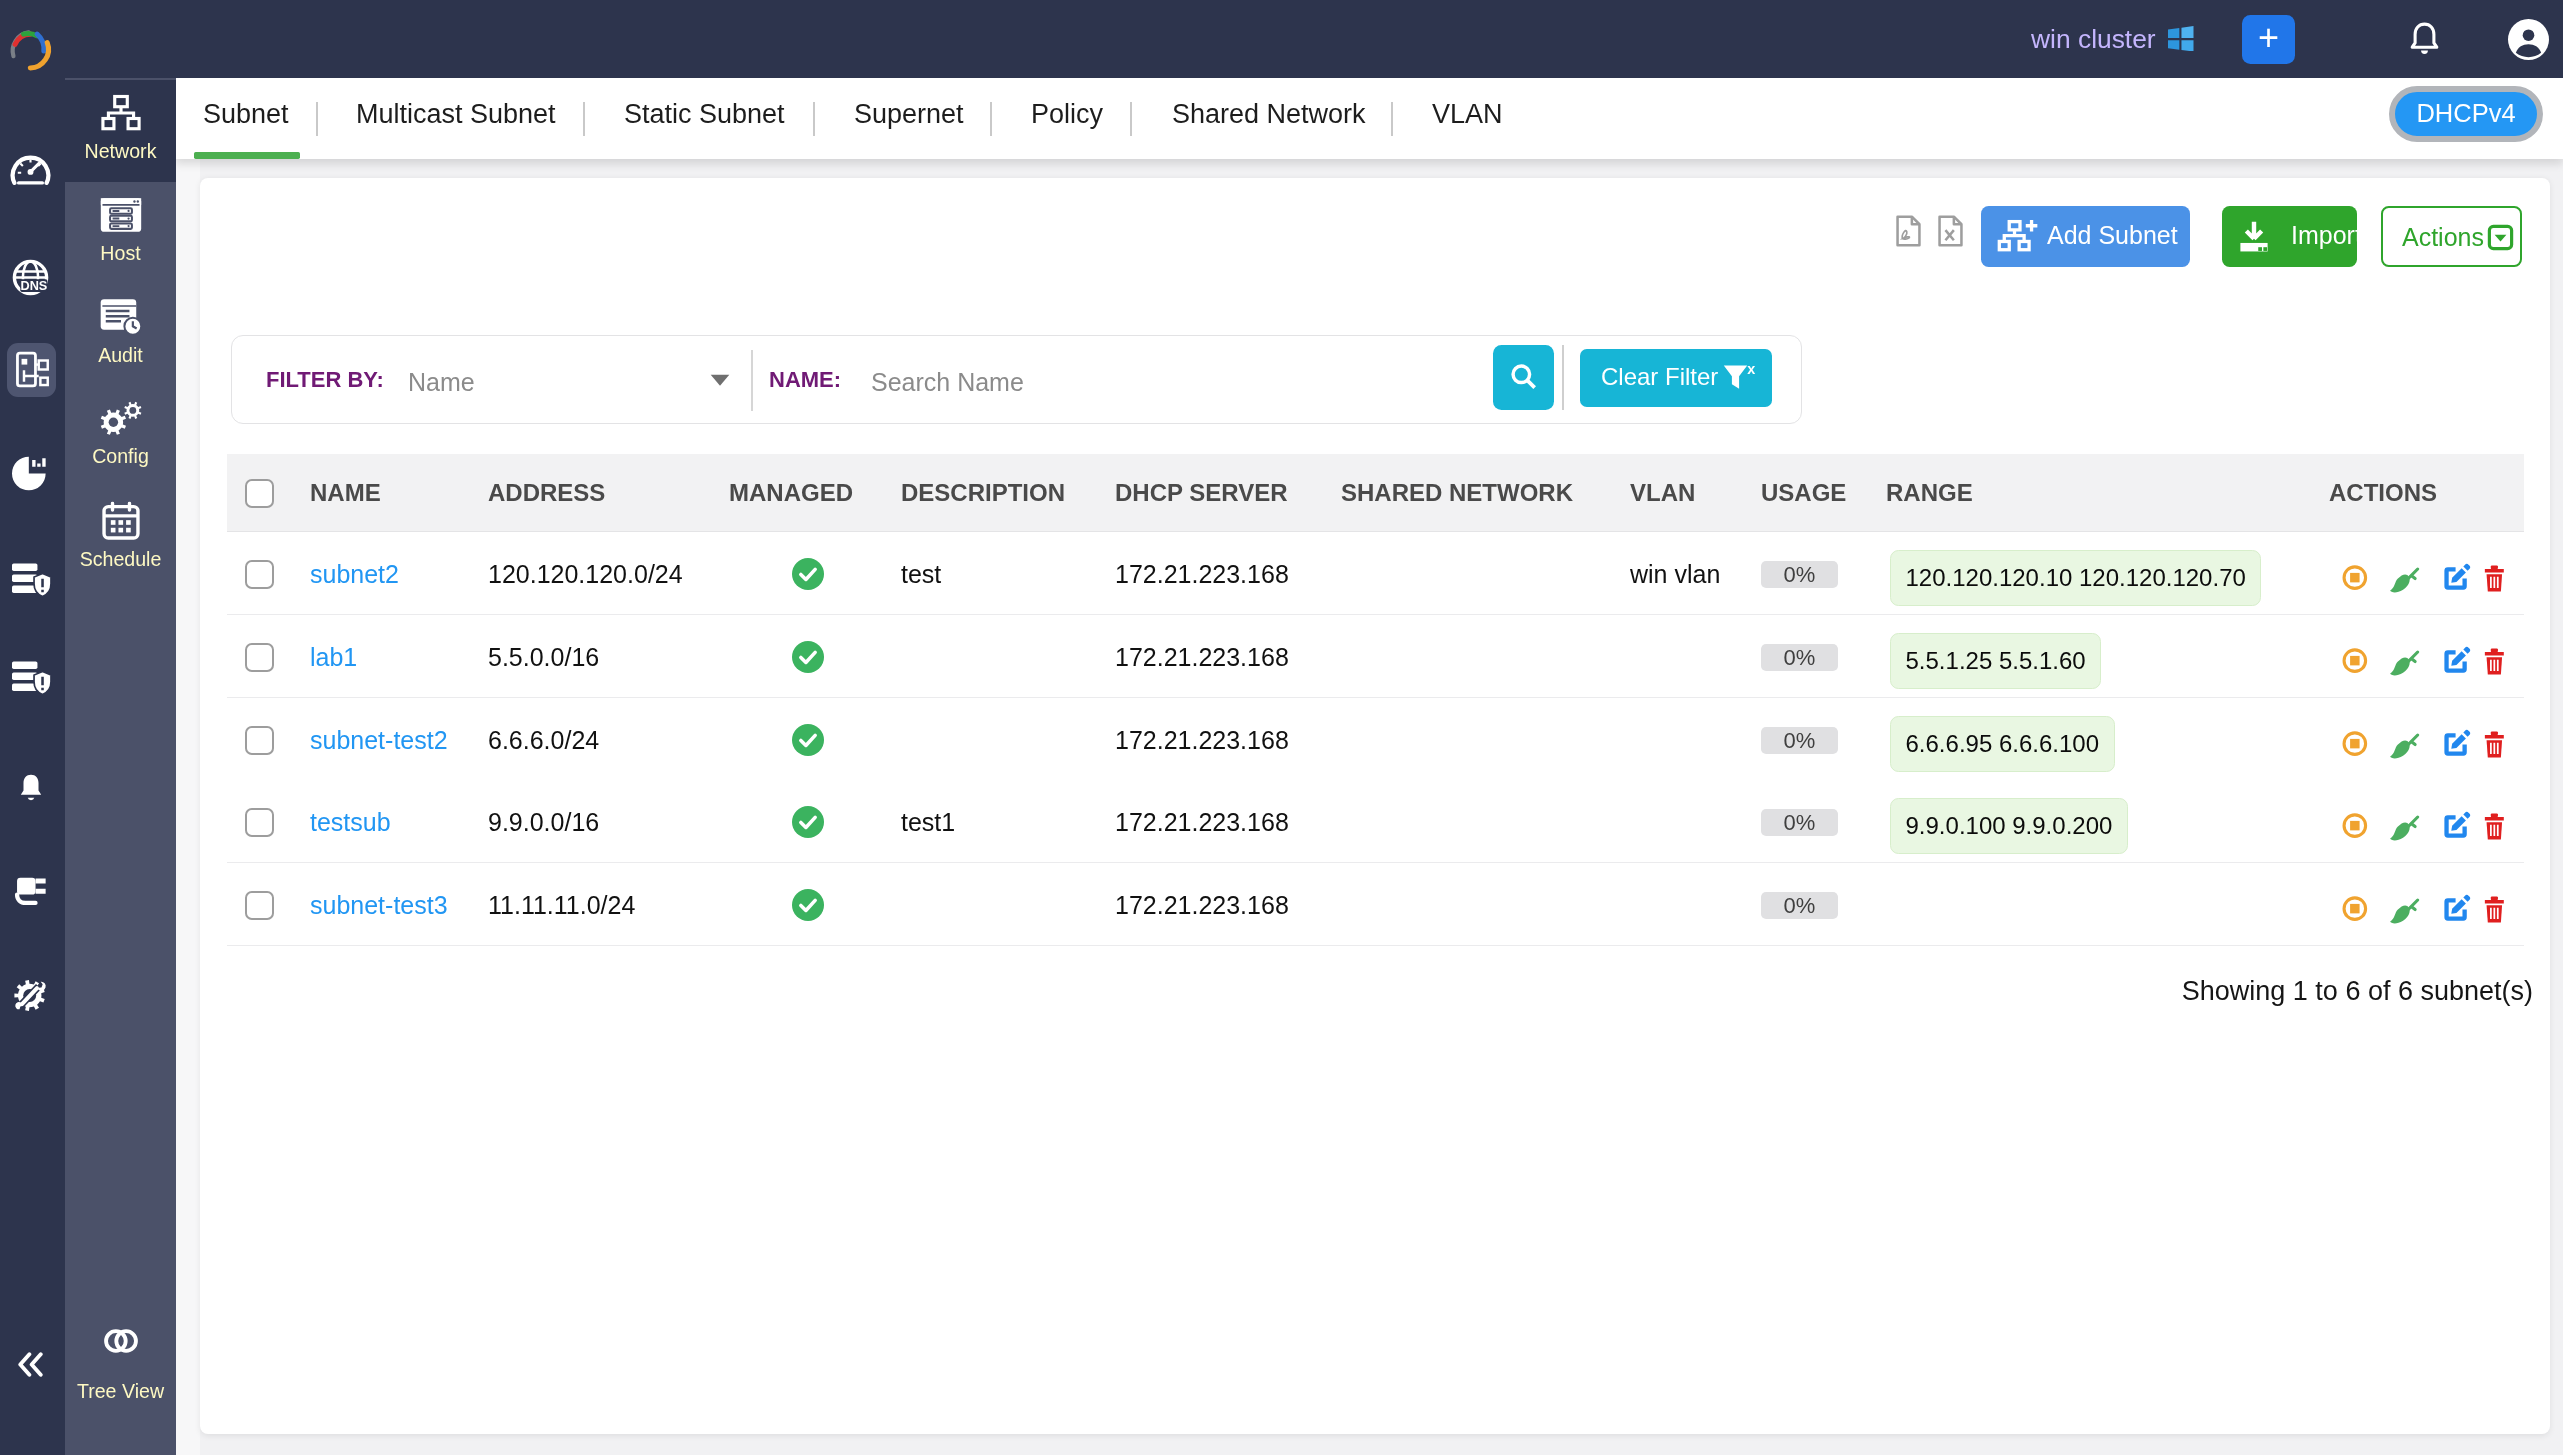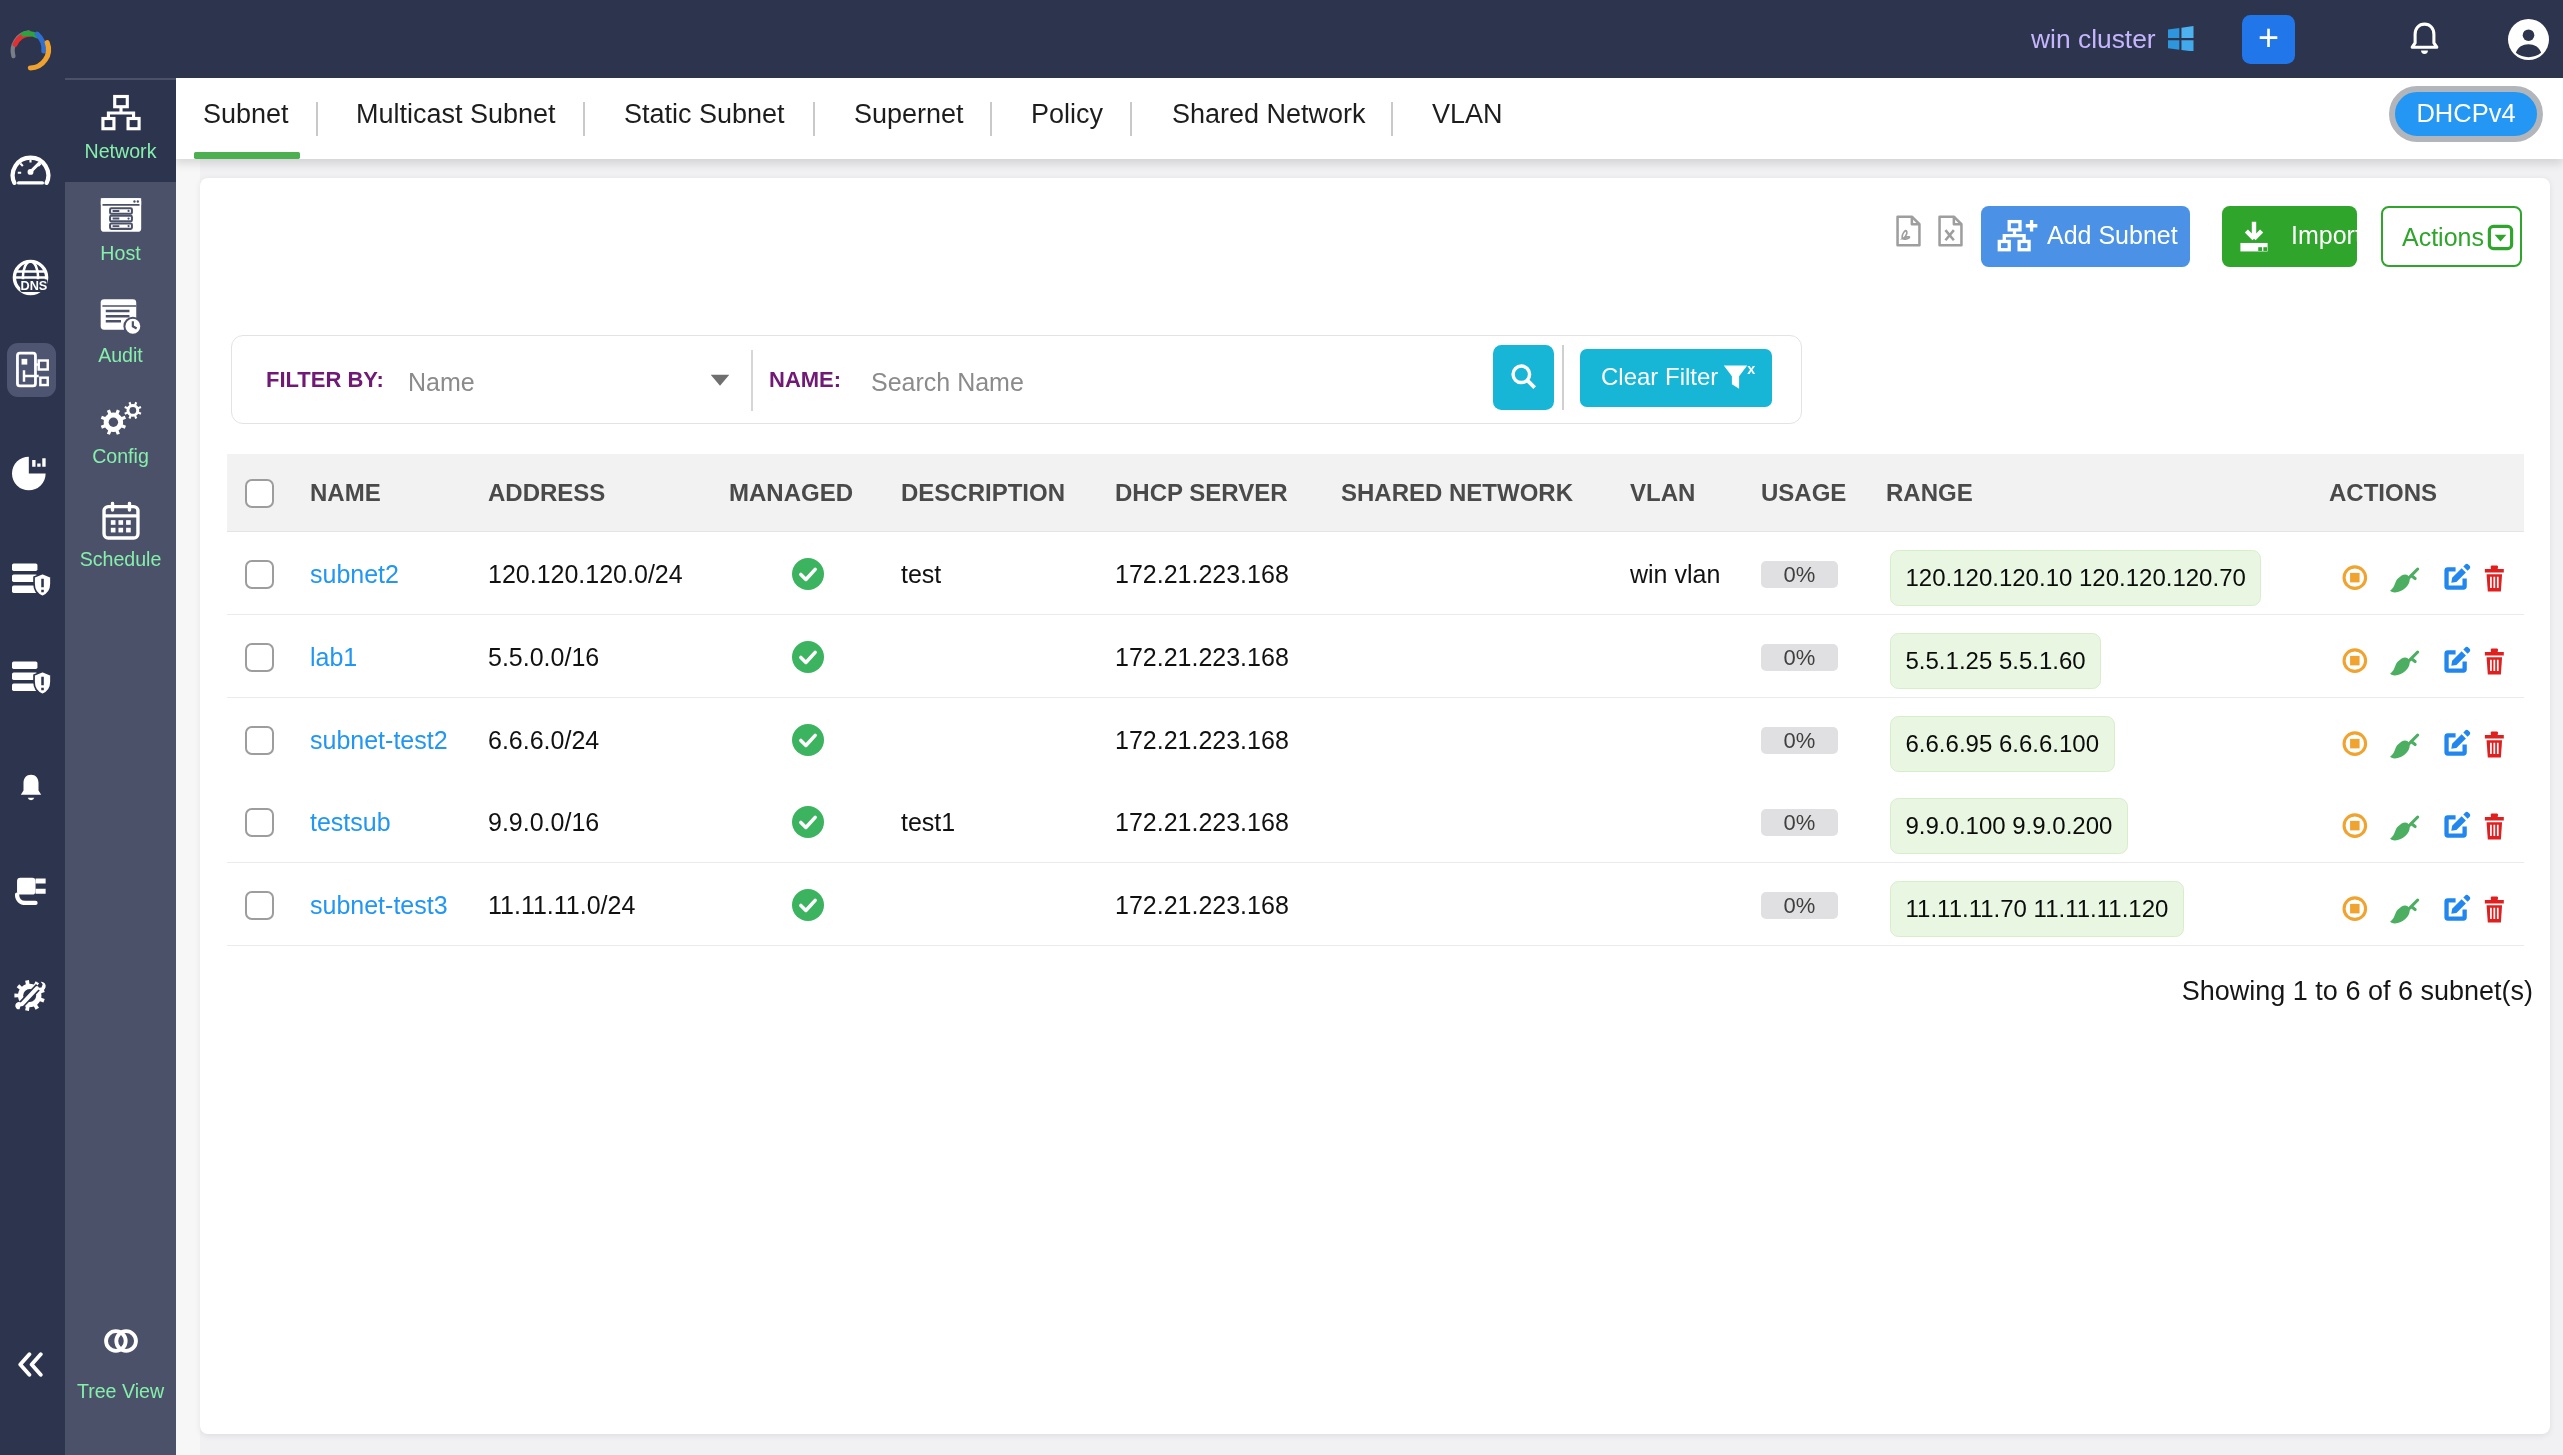--- a/index.html
+++ b/index.html
@@ -2,21 +2,21 @@
 <html style="font-size:13.6px"><head>
 <meta charset="utf-8">
 <style>
 * { margin:0; padding:0; box-sizing:border-box; }
 html,body { width:2563px; height:1455px; overflow:hidden; font-family:"Liberation Sans", sans-serif; background:#f1f1f3; }
 .abs { position:absolute; }
 #topbar { position:absolute; left:0; top:0; width:2563px; height:78px; background:#2d344d; z-index:5; }
 #rail1 { position:absolute; left:0; top:0; width:65px; height:1455px; background:#2d344d; z-index:6; }
 #rail2 { position:absolute; left:65px; top:78px; width:111px; height:1377px; background:#4b5169; z-index:6; }
 #rail2 .item { position:absolute; left:0; width:111px; height:102px; color:#fff; }
-#rail2 .item .lbl { position:absolute; left:0; top:60px; width:111px; text-align:center; font-size:19.6px; color:#86efac; }
+#rail2 .item .lbl { position:absolute; left:0; top:60px; width:111px; text-align:center; font-size:19.6px; color:#fef9c3; }
 #rail2 .item .ic { position:absolute; left:50%; top:33px; transform:translate(-50%,-50%); }
 #rail2 .active { background:#2d344d; }
 #content { position:absolute; left:175px; top:78px; width:2388px; height:1377px; }
 #tabbar { position:absolute; left:0; top:0; width:2388px; height:81px; background:#ffffff; box-shadow:0 5.1px 8.5px rgba(0,0,0,0.12); }
 .tab { position:absolute; top:0; height:81px; line-height:72px; font-size:27px; color:#1d1d1d; }
 .tabsep { position:absolute; top:24px; height:34px; width:1.7px; background:#c9c9c9; }
 #underline { position:absolute; left:19px; top:74px; width:106px; height:6.8px; background:#4caf50; border-radius:1.7px; }
 #pill { position:absolute; right:20px; top:7.7px; width:154px; height:56px; border:6.8px solid #b2b5ba; border-radius:29px; background:#2497f4; }
 #pill .in { position:absolute; left:0; top:0; right:0; bottom:0; color:#fff; font-size:25.5px; text-align:center; line-height:43px; }
 #card { position:absolute; left:25px; top:100px; width:2350px; height:1256px; background:#fff; border-radius:8px; box-shadow:0 1.7px 6.8px rgba(0,0,0,0.08); }
@@ -426,21 +426,20 @@
       <div class="row" style="top:409px;">
         <span class="cb rowcb"></span>
         <span class="c link" style="left:83px;">subnet-test3</span>
         <span class="c" style="left:261px;">11.11.11.0/24</span>
         <svg class="abs" style="left:565px; top:26.4px;" width="32" height="32" viewBox="0 0 38 38">
             <circle cx="19" cy="19" r="19" fill="#3bb35f"></circle>
             <path d="M10.5 19.5 L16.5 25.5 L27.5 13.5" fill="none" stroke="#fff" stroke-width="4.2" stroke-linecap="round" stroke-linejoin="round"></path>
           </svg>
         <span class="c" style="left:888px;">172.21.223.168</span>
         <span class="usage">0%</span>
-        <span class="pill-range">11.11.11.70 11.11.11.120</span>
         <svg class="abs" style="left:2110px; top:31px;" width="170" height="31" viewBox="0 0 190 36">
             <use href="#acts"></use>
           </svg>
       </div>
     </div>
     <div id="showing">Showing 1 to 6 of 6 subnet(s)</div>
   </div>
 </div>
 
 

